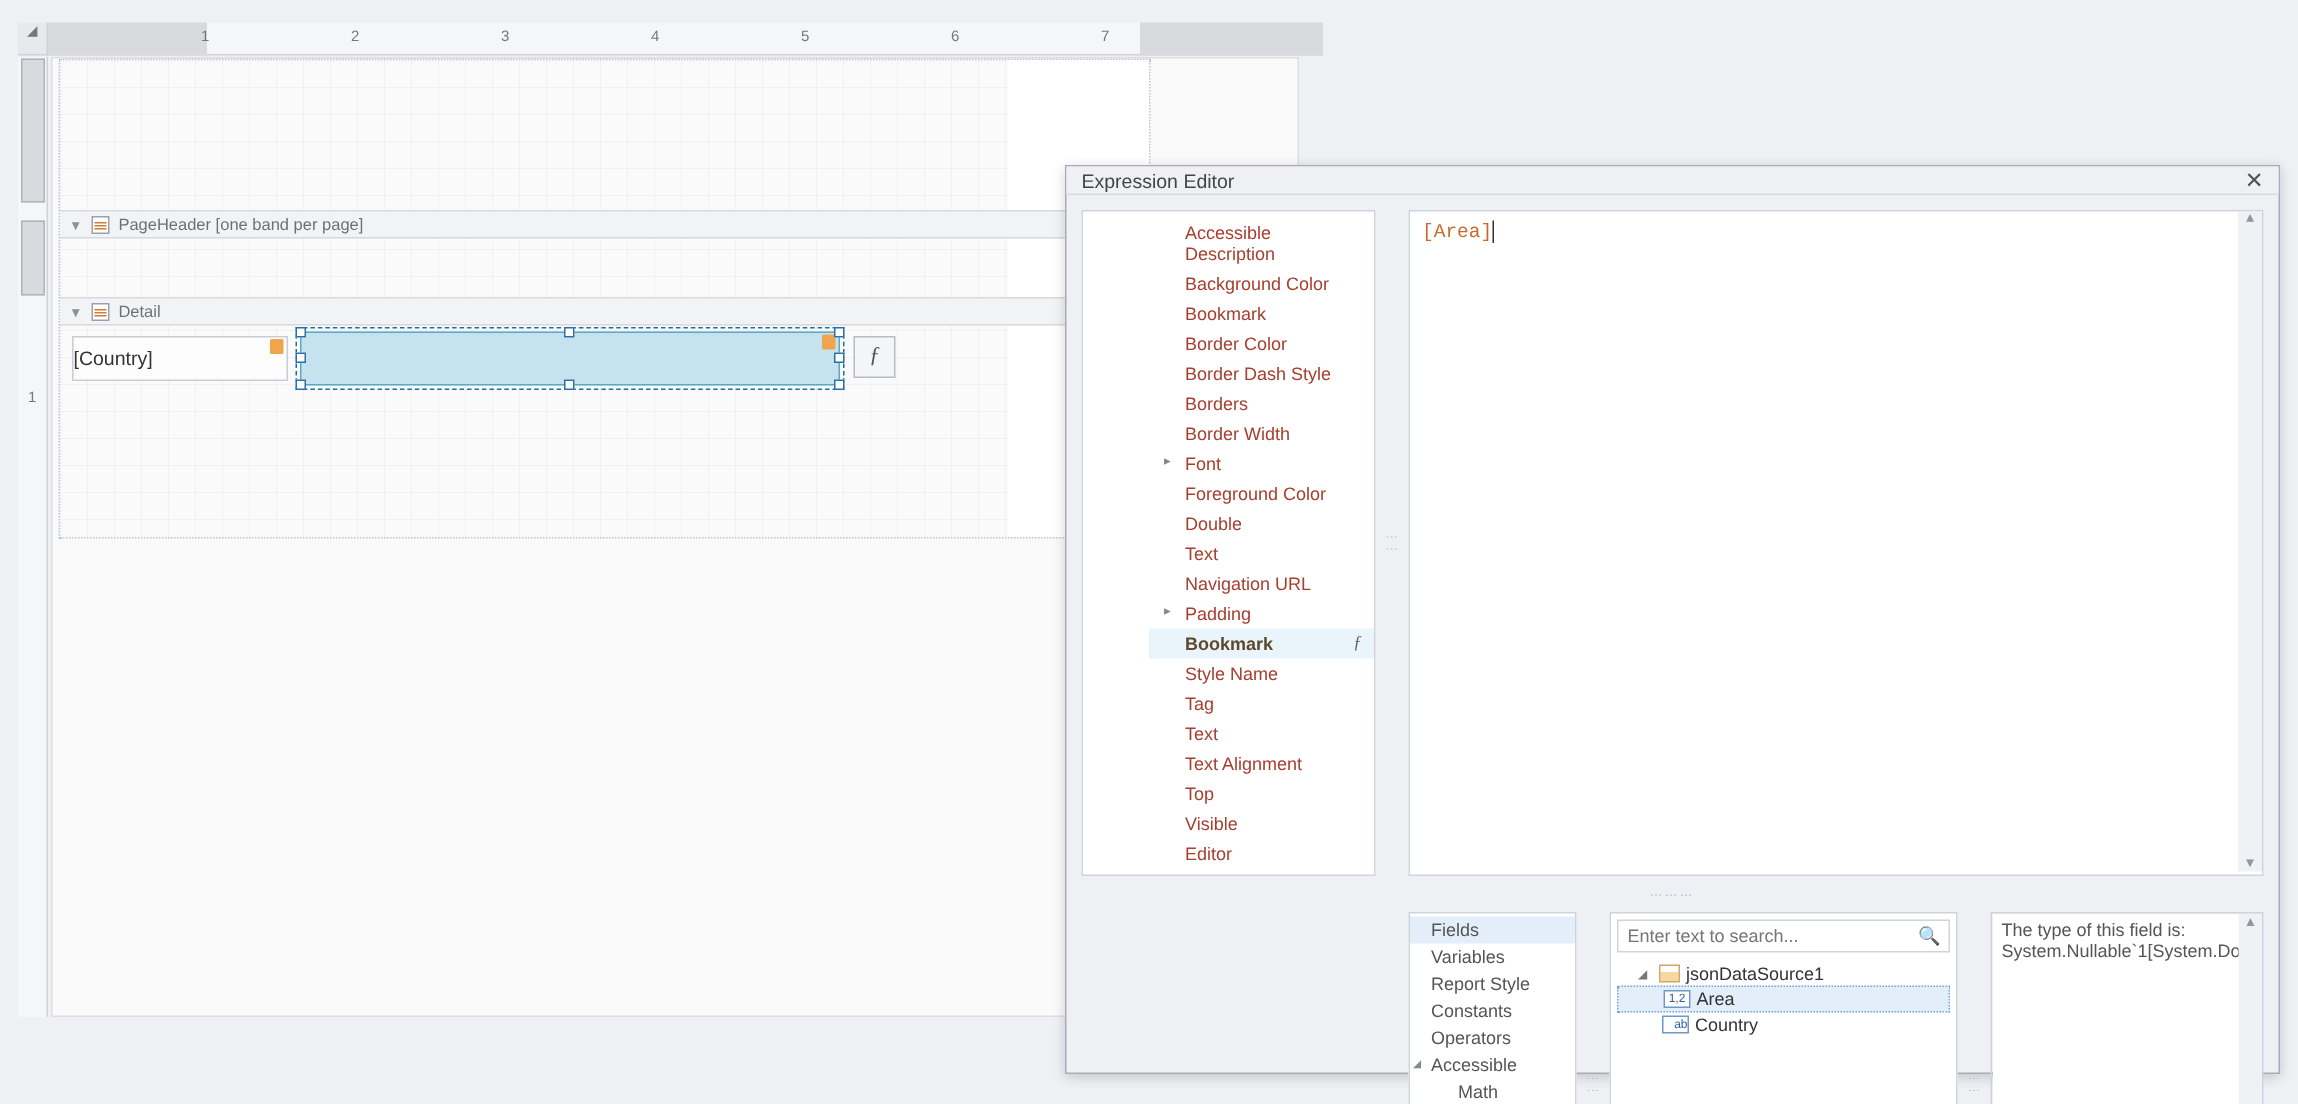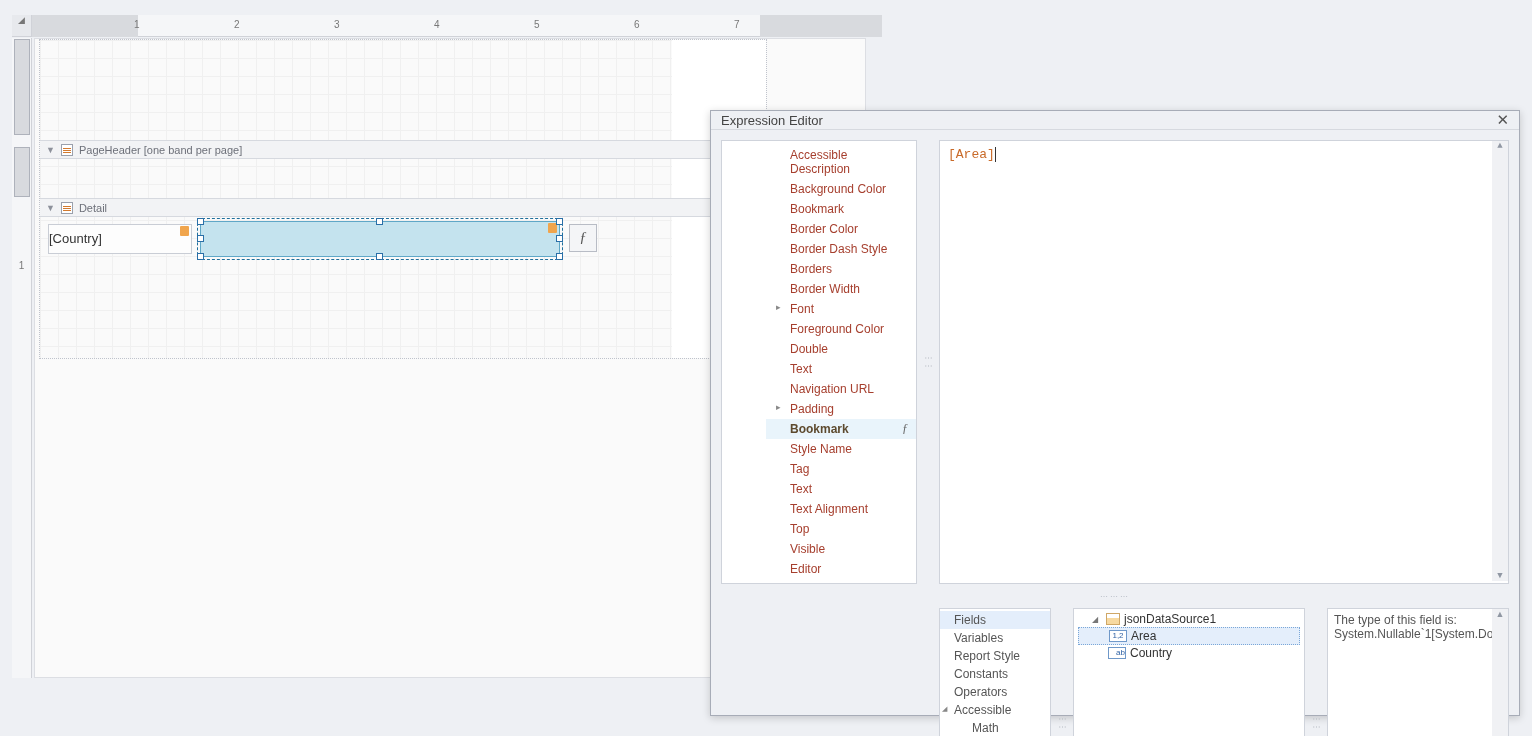--- a/index.html
+++ b/index.html
@@ -450,20 +450,24 @@
           <div class="cat-item">Variables</div>
           <div class="cat-item">Report Style</div>
           <div class="cat-item">Constants</div>
           <div class="cat-item">Operators</div>
           <div class="cat-item expandable">Accessible</div>
           <div class="cat-item cat-sub">Math</div>
           <div class="cat-item cat-sub">DateTime</div>
         </div>
       <div class="splitter">⋮⋮</div>
       <div class="panel fields-panel">
+        <div class="search-row">
+          <input type="text" placeholder="Enter text to search..." style="">
+          <span class="sicon">🔍</span>
+        </div>
         <div class="tree">
           <div class="tree-row tree-indent1">
             <span class="expander">◢</span>
             <span class="ds-icon"></span>
             <span>jsonDataSource1</span>
           </div>
           <div class="tree-row tree-indent2 selected">
             <span class="num-icon">1,2</span>
             <span>Area</span>
           </div>

